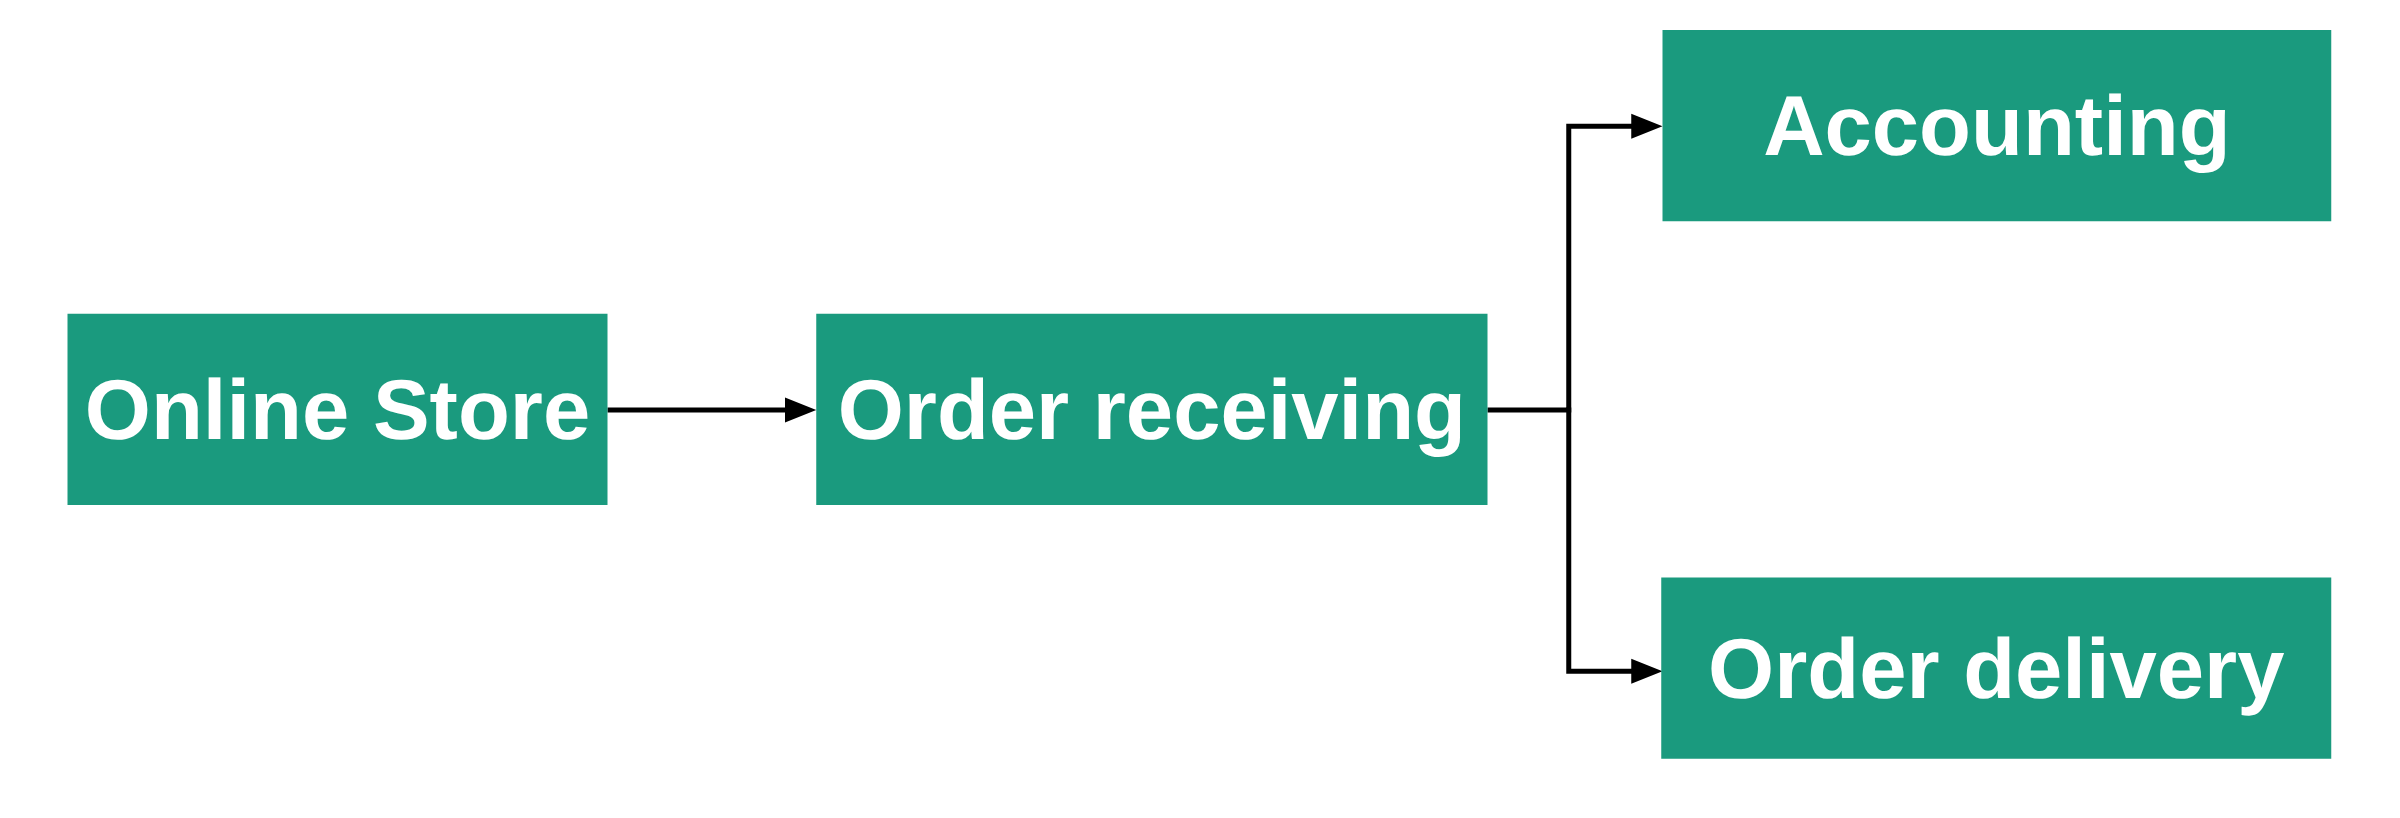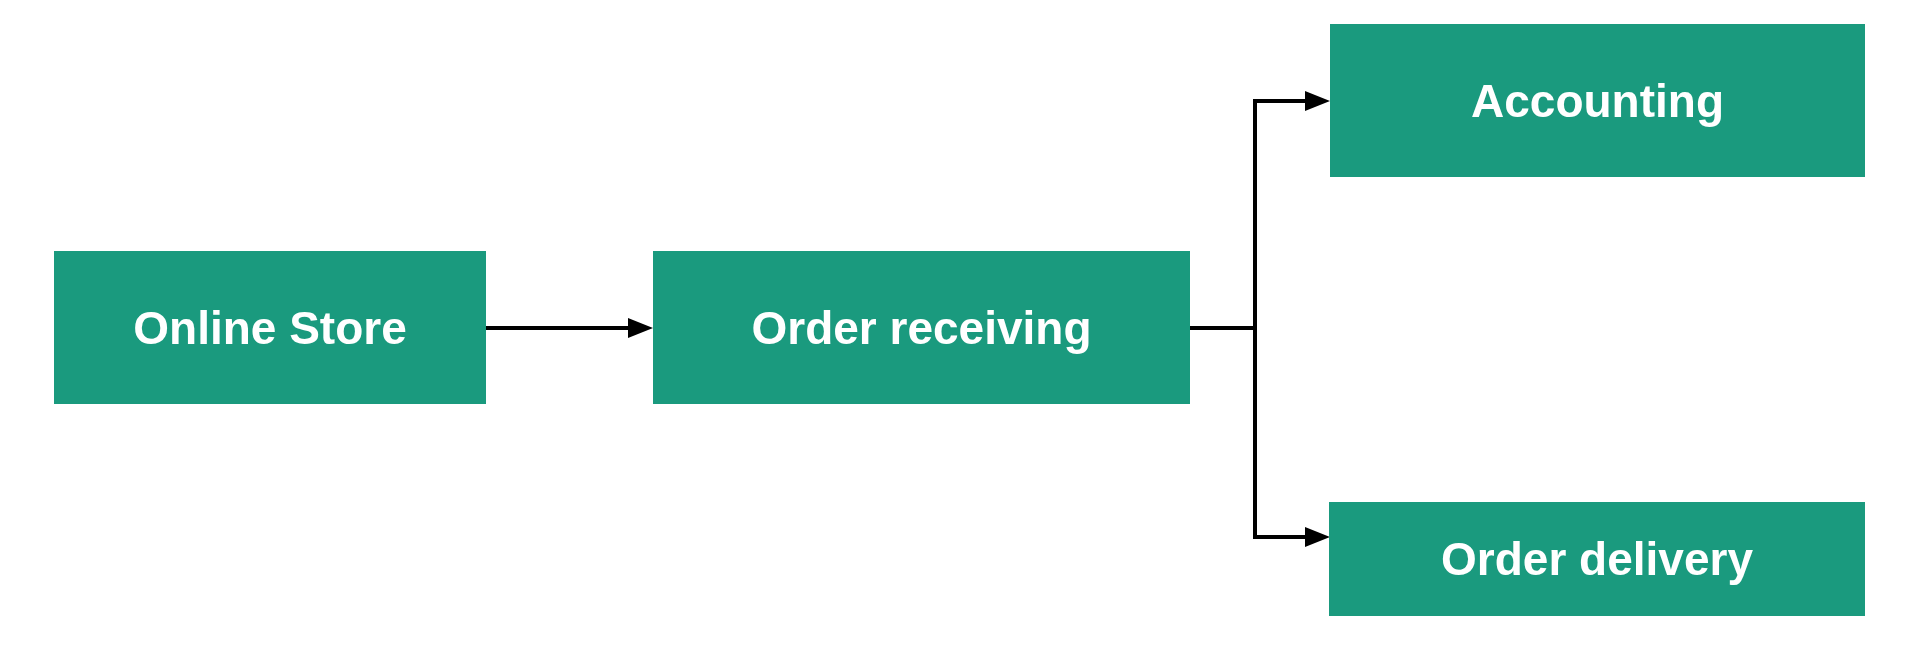--- a/index.html
+++ b/index.html
@@ -22,30 +22,30 @@
     width: 1920px;
     height: 654px;
   }
   .node {
     position: absolute;
     background: #1a9a7e;
     color: #ffffff;
     display: flex;
     align-items: center;
     justify-content: center;
-    font-size: 46px;
+    font-size: 68px;
     font-weight: 700;
     line-height: 1;
     white-space: nowrap;
     text-align: center;
   }
   .node-online-store   { left: 54px;   top: 251px; width: 432px; height: 153px; }
   .node-order-receiving{ left: 653px;  top: 251px; width: 537px; height: 153px; }
   .node-accounting     { left: 1330px; top: 24px;  width: 535px; height: 153px; }
-  .node-order-delivery { left: 1329px; top: 462px; width: 536px; height: 114px; margin-top: 40px; }
+  .node-order-delivery { left: 1329px; top: 462px; width: 536px; height: 145px; }
 </style>
 </head>
 <body>
 
 <div class="canvas">
 
   <svg class="edges-layer" viewBox="0 0 1920 654" xmlns="http://www.w3.org/2000/svg">
 
     <g>
       <path d="M486 328 H630" stroke="#000000" stroke-width="4" fill="none"></path>

